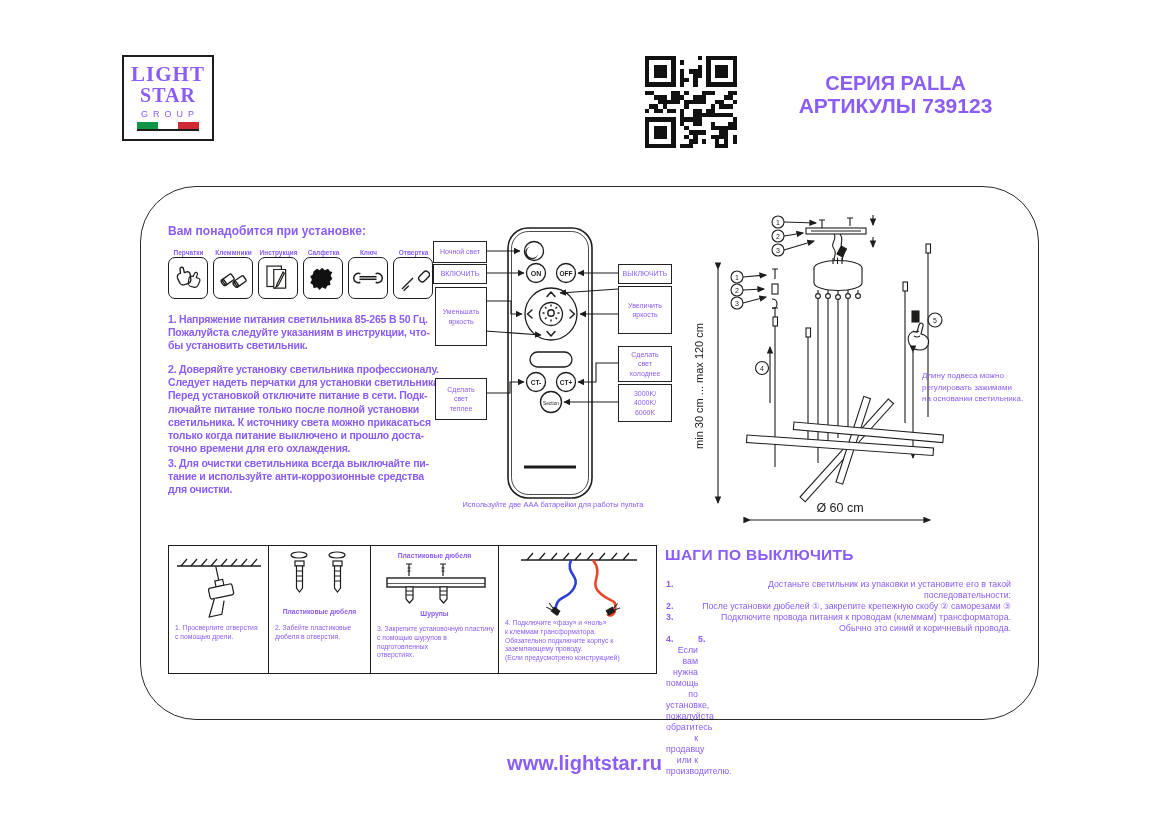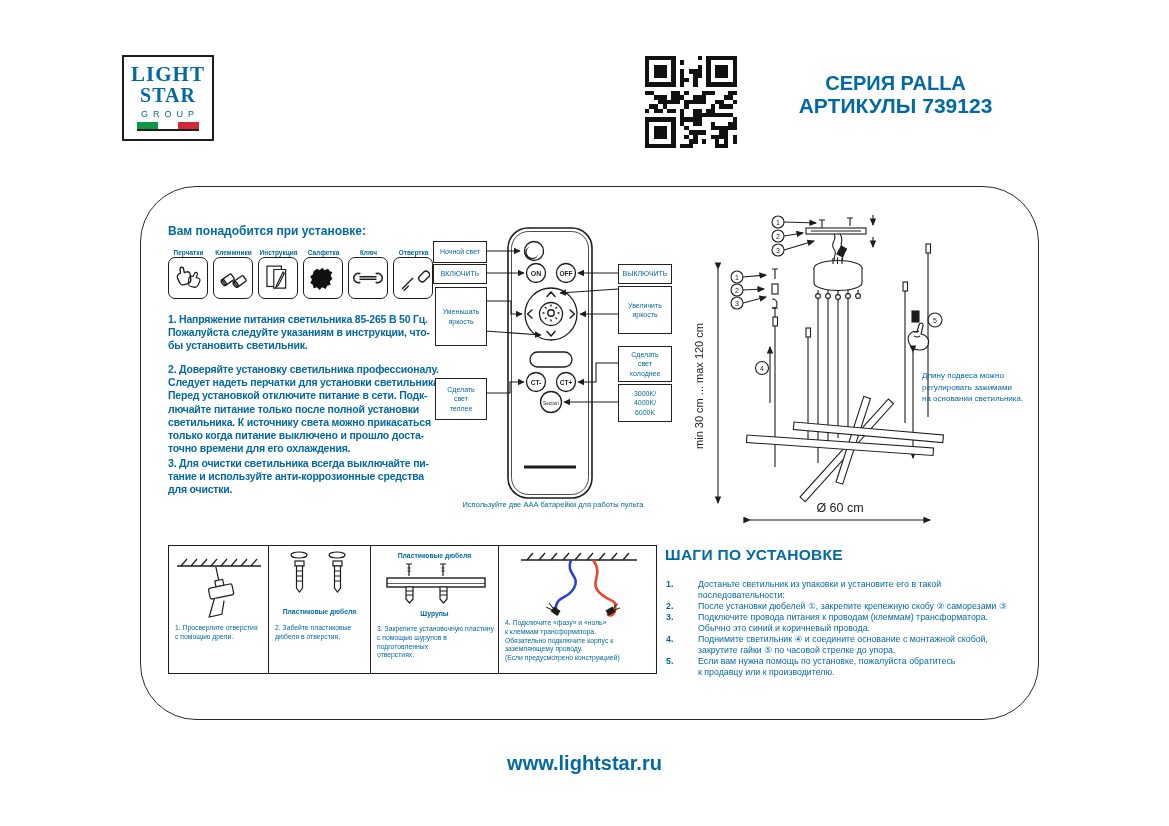--- a/index.html
+++ b/index.html
@@ -1,17 +1,17 @@
 <!DOCTYPE html>
 <html style="--wire-blue: #2b3fd6; --wire-red: #e8472b; --flag-green: #109546; --flag-red: #ce2b37;"><head>
 <meta charset="utf-8">
 <style>
   html,body{margin:0;padding:0;background:#fff;}
   #page{position:relative;width:1169px;height:826px;background:#ffffff;overflow:hidden;
-        font-family:"Liberation Sans",sans-serif;color:#0369a1;}
+        font-family:"Liberation Sans",sans-serif;color:#8b5cf6;}
   .abs{position:absolute;}
   
   #logo{left:122px;top:55px;width:88px;height:82px;border:2px solid #1d1d1b;
         display:flex;flex-direction:column;align-items:center;justify-content:center;
         font-family:"Liberation Serif",serif;}
   #logo .l1{font-size:21px;font-weight:bold;letter-spacing:1px;line-height:19px;}
   #logo .l2{font-size:20px;font-weight:bold;letter-spacing:1px;line-height:23px;}
   #logo .l3{font-size:9px;letter-spacing:5px;margin:2px 0 3px 4px;font-family:"Liberation Sans",sans-serif;}
   #flag{width:62px;height:7px;display:flex;border-bottom:2px solid #1d1d1b;}
   #flag div{flex:1;}
@@ -40,21 +40,21 @@
   #strip{left:168px;top:545px;width:487px;height:127px;border:1.2px solid #1d1d1b;display:flex;}
   .cell{position:relative;height:100%;}
   .cell.b{border-right:1.2px solid #1d1d1b;}
   .cell-caption{position:absolute;left:6px;right:4px;font-size:6.8px;line-height:1.3;white-space:pre-line;}
   .cell-label{position:absolute;width:100%;text-align:center;font-size:6.8px;font-weight:bold;}
   
   #steps-heading{left:665px;top:546px;font-size:15.5px;font-weight:bold;letter-spacing:0.3px;}
   #steps-list{left:666px;top:579px;width:345px;display:grid;grid-template-columns:32px 1fr;
         font-size:8.8px;line-height:11px;row-gap:0px;}
   .step-num{font-weight:bold;}
-  .step-text{white-space:pre-line;}
+  .step-text{white-space:pre-line;text-align:right;}
   
   #footer-url{left:0;top:752px;width:1169px;text-align:center;font-size:20px;font-weight:bold;}
   
   svg text{font-family:"Liberation Sans",sans-serif;}
   .cap{font-size:7.5px;text-align:center;}
 </style>
 </head>
 <body>
 
 <div id="page">
@@ -590,31 +590,29 @@
         </g>
       </svg>
       <div class="cell-caption" style="top:73px;">4. Подключите «фазу»  и  «ноль»
 к клеммам трансформатора.
 Обязательно подключите корпус к
 заземляющему проводу.
 (Если предусмотрено конструкцией)</div>
     </div>
   </div>
 
-  <div class="abs" id="steps-heading">ШАГИ ПО УСТАНОВКЕ</div>
+  <div class="abs" id="steps-heading">ШАГИ ПО ВЫКЛЮЧИТЬ</div>
   <div class="abs" id="steps-list">
     <div class="step-num">1.</div>
     <div class="step-text">Достаньте светильник из упаковки и установите его в такой последовательности:</div>
     <div class="step-num">2.</div>
     <div class="step-text">После установки дюбелей ①, закрепите крепежную скобу ② саморезами ③</div>
     <div class="step-num">3.</div>
     <div class="step-text">Подключите провода питания к проводам (клеммам) трансформатора.
 Обычно это синий и коричневый провода.</div>
     <div class="step-num">4.</div>
-    <div class="step-text">Поднимите светильник ④ и соедините основание с монтажной скобой,
-закрутите гайки ⑤ по часовой стрелке до упора.</div>
     <div class="step-num">5.</div>
     <div class="step-text">Если вам нужна помощь по установке, пожалуйста обратитесь
 к продавцу или к производителю.</div>
   </div>
 
   <div class="abs" id="footer-url">www.lightstar.ru</div>
 </div>
 
 </body></html>

